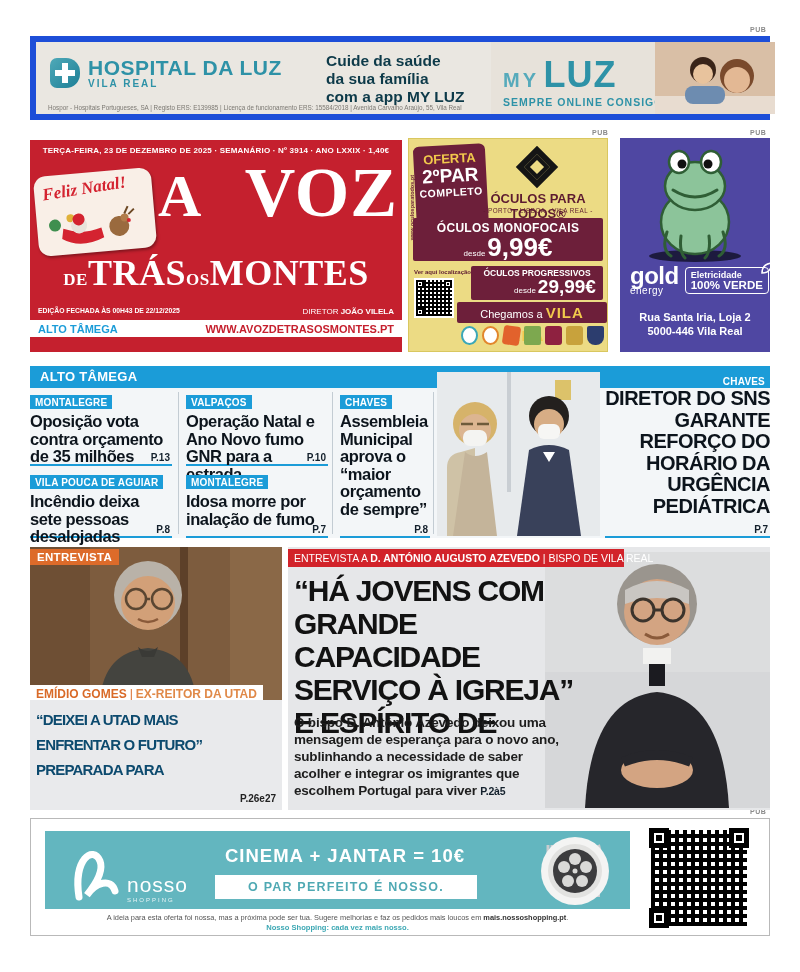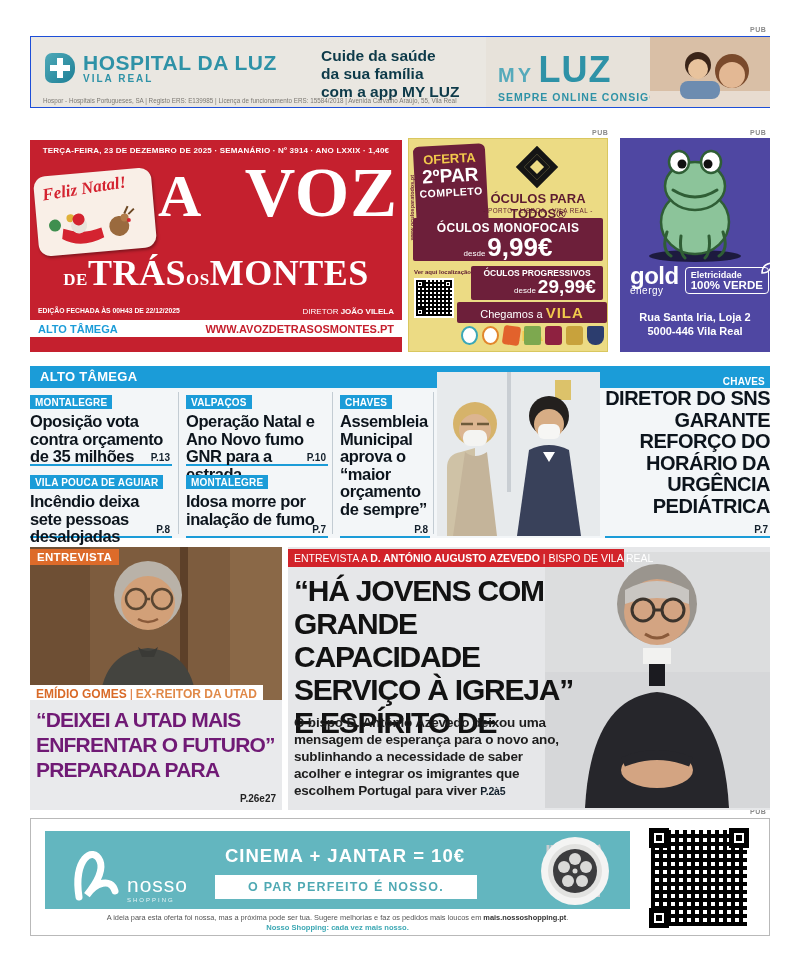--- a/index.html
+++ b/index.html
@@ -2,21 +2,21 @@
 <html><head>
 <meta charset="utf-8">
 <style>
   html,body{margin:0;padding:0;background:#fff;}
   #page{position:relative;width:800px;height:972px;background:#ffffff;overflow:hidden;
         font-family:"Liberation Sans",sans-serif;}
   .abs{position:absolute;}
   .pub{position:absolute;font-size:7px;color:#8a8a8a;letter-spacing:.5px;font-weight:bold;}
 
   
-  #topad{left:30px;top:36px;width:740px;height:72px;background:#eae7e1;border:1px solid #1d4ed8;box-sizing:border-box;}
+  #topad{left:30px;top:36px;width:740px;height:84px;background:#eae7e1;border:6px solid #1d4ed8;box-sizing:border-box;}
   .hl-logo{position:absolute;left:14px;top:16px;display:flex;align-items:flex-start;}
   .hl-cross{width:30px;height:30px;background:linear-gradient(135deg,#4fa9b8,#1d7f96);border-radius:7px 14px 14px 7px;position:relative;margin-right:8px;}
   .hl-cross:before{content:"";position:absolute;left:12px;top:5px;width:6px;height:20px;background:#fff;}
   .hl-cross:after{content:"";position:absolute;left:5px;top:12px;width:20px;height:6px;background:#fff;}
   .hl-name{font-size:21px;font-weight:bold;color:#2e92a7;letter-spacing:.5px;line-height:20px;}
   .hl-sub{font-size:10px;font-weight:bold;color:#2e92a7;letter-spacing:2px;}
   .hl-tag{position:absolute;left:290px;top:10px;font-size:15.5px;line-height:18px;font-weight:bold;color:#0d3a49;}
   #myluz{position:absolute;left:455px;top:0;width:284px;height:100%;background:#e7e2da;overflow:hidden;}
   .ml-my{font-size:20px;font-weight:bold;color:#56aabb;letter-spacing:3px;}
   .ml-luz{font-size:36px;font-weight:bold;color:#2e92a7;letter-spacing:1px;}
@@ -108,21 +108,21 @@
   #sns .tag{float:right;}
   #sns .hl{clear:both;text-align:right;font-size:20px;line-height:21.5px;letter-spacing:-.5px;}
   .photo-frame{position:absolute;overflow:hidden;}
   #ent-tag{position:absolute;left:30px;top:549px;background:#dd6b2a;color:#fff;font-size:11.5px;font-weight:bold;
            padding:2px 7px;letter-spacing:.3px;}
   #ent-person{position:absolute;left:30px;top:685px;background:#fff;padding:2px 6px;font-size:12px;font-weight:bold;}
   #ent-person .nm{color:#d96a28;}
   #ent-person .sep{color:#d96a28;font-weight:normal;margin:0 3px;}
   #ent-person .rl{color:#e08948;margin-top:8px;}
   #ent-hl{left:30px;top:700px;width:252px;height:110px;background:#e9eaec;padding:7px 6px;box-sizing:border-box;}
-  #ent-hl .line{display:block;font-size:21px;line-height:25px;font-weight:bold;color:#701a75;letter-spacing:-.8px;}
+  #ent-hl .line{display:block;font-size:15px;line-height:25px;font-weight:bold;color:#0c4a6e;letter-spacing:-.8px;}
   #ent-page{position:absolute;right:6px;bottom:6px;font-size:10px;font-weight:bold;color:#222;}
 
   
   #main-panel{left:288px;top:547px;width:482px;height:263px;background:#e6e7e9;}
   #kicker{left:288px;top:549px;width:336px;height:18px;background:#d2232a;color:#fff;font-size:10.5px;
           line-height:18px;padding-left:6px;box-sizing:border-box;white-space:nowrap;}
   #kicker b{font-weight:bold;}
   #main-hl{left:294px;top:574px;width:310px;}
   #main-hl .line{display:block;font-size:30px;line-height:33px;font-weight:bold;color:#121212;letter-spacing:-1.2px;}
   #lead{left:294px;top:714px;width:272px;font-size:13.5px;line-height:17px;font-weight:bold;color:#1d1d1d;letter-spacing:-.2px;}

